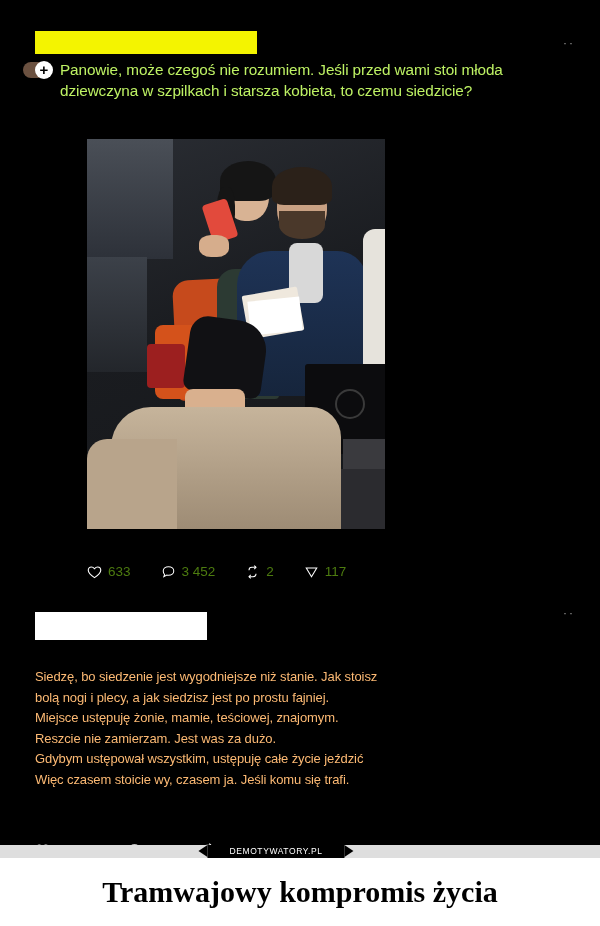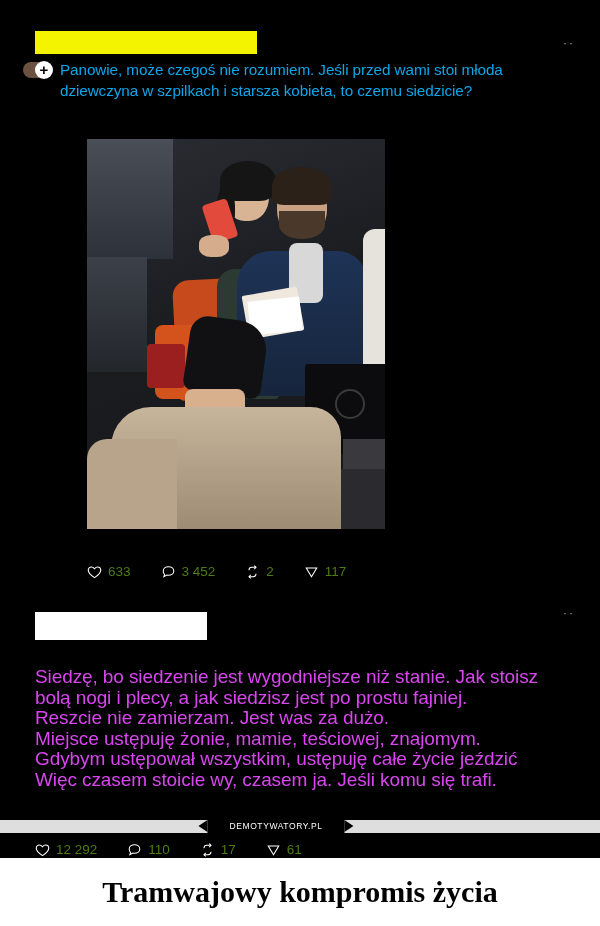--- a/index.html
+++ b/index.html
@@ -68,21 +68,21 @@
   .avatar-blob {
     position: absolute;
     left: 0px;
     top: 36px;
     width: 26px;
     height: 16px;
     border-radius: 8px;
     background: #6b5140;
   }
   .post-text {
-    color: #0ea5e9;
+    color: #bef264;
     font-size: 15.3px;
     line-height: 20.5px;
     letter-spacing: -0.1px;
   }
 
   
   .photo {
     position: absolute;
     left: 64px;
     top: 113px;
@@ -263,39 +263,39 @@
     top: 586px;
     width: 172px;
     height: 28px;
     background: #ffffff;
   }
   .post2-text {
     position: absolute;
     left: 12px;
     top: 641px;
     width: 540px;
-    color: #d946ef;
-    font-size: 19px;
+    color: #fdba74;
+    font-size: 13px;
     line-height: 20.6px;
     letter-spacing: -0.1px;
   }
 
   
   .edge-dot {
     position: absolute;
     color: #9b9b9b;
     font-size: 12px;
     letter-spacing: 2px;
   }
 
   
   .watermark {
     position: absolute;
     left: 0;
-    top: 820px;
+    top: 845px;
     width: 552px;
     height: 13px;
     background: #a21caf;
   }
   .wm-band {
     position: absolute;
     left: 0;
     top: 0;
     width: 600px;
     height: 13px;
@@ -436,22 +436,22 @@
               </svg>
           </span>
           <span>117</span>
         </div>
       </div>
 
       <div class="post2-redact"></div>
       <div class="post2-text">
         <div>Siedzę, bo siedzenie jest wygodniejsze niż stanie. Jak stoisz</div>
         <div>bolą nogi i plecy, a jak siedzisz jest po prostu fajniej.</div>
+        <div>Miejsce ustępuję żonie, mamie, teściowej, znajomym.</div>
         <div>Reszcie nie zamierzam. Jest was za dużo.</div>
-        <div>Miejsce ustępuję żonie, mamie, teściowej, znajomym.</div>
         <div>Gdybym ustępował wszystkim, ustępuję całe życie jeździć</div>
         <div>Więc czasem stoicie wy, czasem ja. Jeśli komu się trafi.</div>
       </div>
 
       <div class="stats stats2">
         <div class="stat">
           <span class="icon">
             <svg width="15" height="14" viewBox="0 0 24 22">
                 <path d="M12 20C6 16 2 12.5 2 8.2 2 5.3 4.2 3 7 3c1.9 0 3.6 1 4.6 2.5h.8C13.4 4 15.1 3 17 3c2.8 0 5 2.3 5 5.2C22 12.5 18 16 12 20z" fill="none" stroke="#ffffff" stroke-width="1.8"></path>
               </svg>

